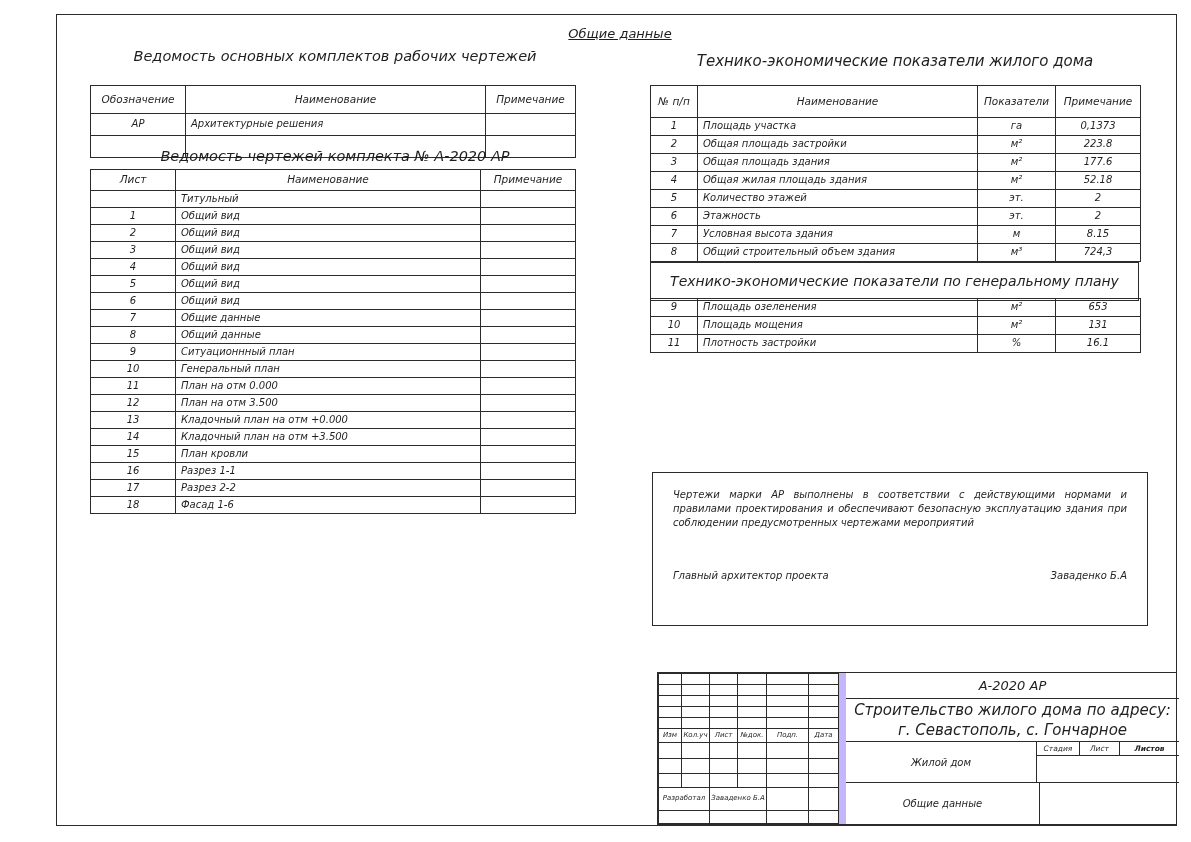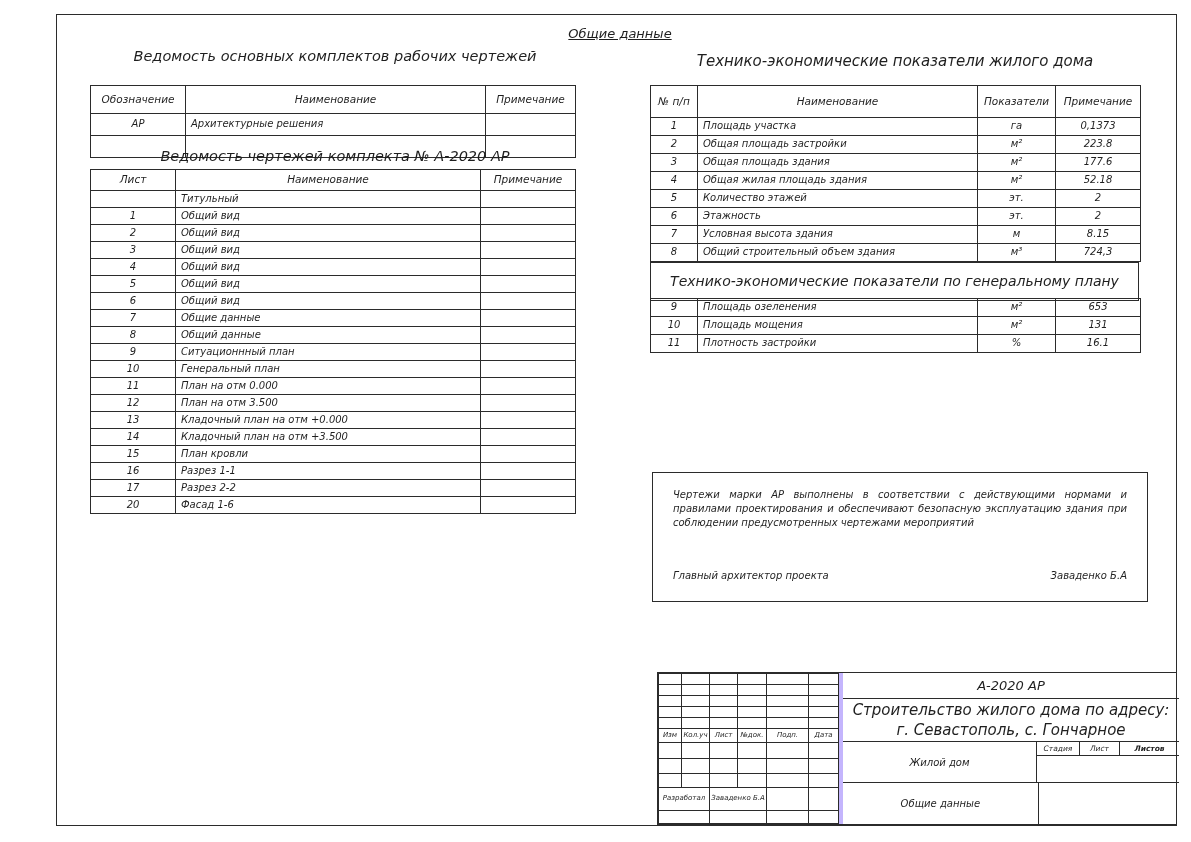--- a/index.html
+++ b/index.html
@@ -15,21 +15,21 @@
   .ctr{text-align:center;padding:0 1px;}
   .lft{text-align:left;}
   .outer{border:1.5px solid #2b2b2b;}
   .sectttl{border:1.5px solid #2b2b2b;display:flex;align-items:center;justify-content:center;
            font-size:14px;white-space:nowrap;background:#fff;}
   .notesbox{border:1px solid #2b2b2b;box-sizing:border-box;padding:15px 20px 0 20px;}
   .notesbox p{margin:0;font-size:10px;line-height:1.4;text-align:justify;}
   .sigline{display:flex;justify-content:space-between;margin-top:40px;font-size:10px;}
   .tb{border:1.5px solid #2b2b2b;box-sizing:border-box;display:flex;background:#fff;}
   .tb table td{font-size:7px;padding:0 1px;text-align:center;}
-  .tbright{width:340px;display:flex;flex-direction:column;border-left:4px solid #c4b5fd;box-sizing:border-box;}
+  .tbright{width:340px;display:flex;flex-direction:column;border-left:7px solid #c4b5fd;box-sizing:border-box;}
   .r-doc{height:26px;border-bottom:1px solid #2b2b2b;display:flex;align-items:center;justify-content:center;
          font-size:13px;box-sizing:border-box;}
   .r-proj{height:43px;border-bottom:1px solid #2b2b2b;display:flex;align-items:center;justify-content:center;
           text-align:center;font-size:15px;line-height:1.35;box-sizing:border-box;padding:0 8px;}
   .r-mid{height:41px;border-bottom:1px solid #2b2b2b;display:flex;box-sizing:border-box;}
   .r-obj{width:198px;border-right:1px solid #2b2b2b;display:flex;align-items:center;justify-content:center;
          font-size:10px;box-sizing:border-box;}
   .r-stage{width:142px;display:flex;flex-direction:row;box-sizing:border-box;}
   .stage-hdr{height:14px;display:flex;box-sizing:border-box;border-bottom:1px solid #2b2b2b;}
   .stage-hdr div{display:flex;align-items:center;justify-content:center;font-size:7.5px;box-sizing:border-box;}
@@ -176,21 +176,21 @@
           <td class="ctr" style="height:16px">16</td>
           <td class="lft">Разрез 1-1</td>
           <td></td>
         </tr>
     <tr>
           <td class="ctr" style="height:16px">17</td>
           <td class="lft">Разрез 2-2</td>
           <td></td>
         </tr>
     <tr>
-          <td class="ctr" style="height:16px">20</td>
+          <td class="ctr" style="height:16px">18</td>
           <td class="lft">Фасад 1-6</td>
           <td></td>
         </tr>
   </tbody>
     </table>
 
   <div class="abs ttl" style="left:655px;top:52px;width:480px;font-size:15px;">Технико-экономические показатели жилого дома</div>
 
   <table class="abs outer" style="left:650px;top:85px;width:490px;">
     <colgroup>
@@ -281,21 +281,21 @@
         </tr>
     <tr>
           <td class="ctr" style="height:17px">11</td>
           <td class="lft">Плотность застройки</td>
           <td class="ctr">%</td>
           <td class="ctr">16.1</td>
         </tr>
   </tbody>
     </table>
 
-  <div class="abs notesbox" style="left:652px;top:472px;width:496px;height:130px;">
+  <div class="abs notesbox" style="left:652px;top:472px;width:496px;height:154px;">
     <p>Чертежи марки АР выполнены в соответствии с действующими нормами и правилами проектирования и обеспечивают безопасную эксплуатацию здания при соблюдении предусмотренных чертежами мероприятий</p>
     <div class="sigline">
       <span>Главный архитектор проекта</span>
       <span>Заваденко Б.А</span>
     </div>
   </div>
 
   <div class="abs tb" style="left:657px;top:672px;width:520px;height:153px;">
     <table style="width:180px;height:100%;">
       <colgroup>

